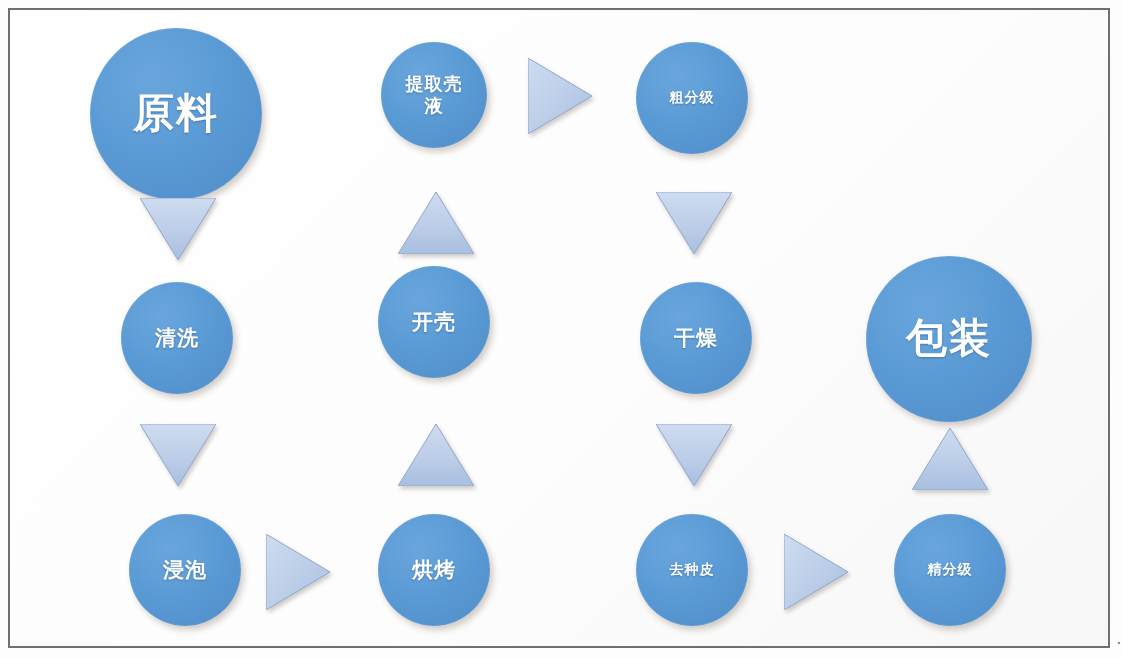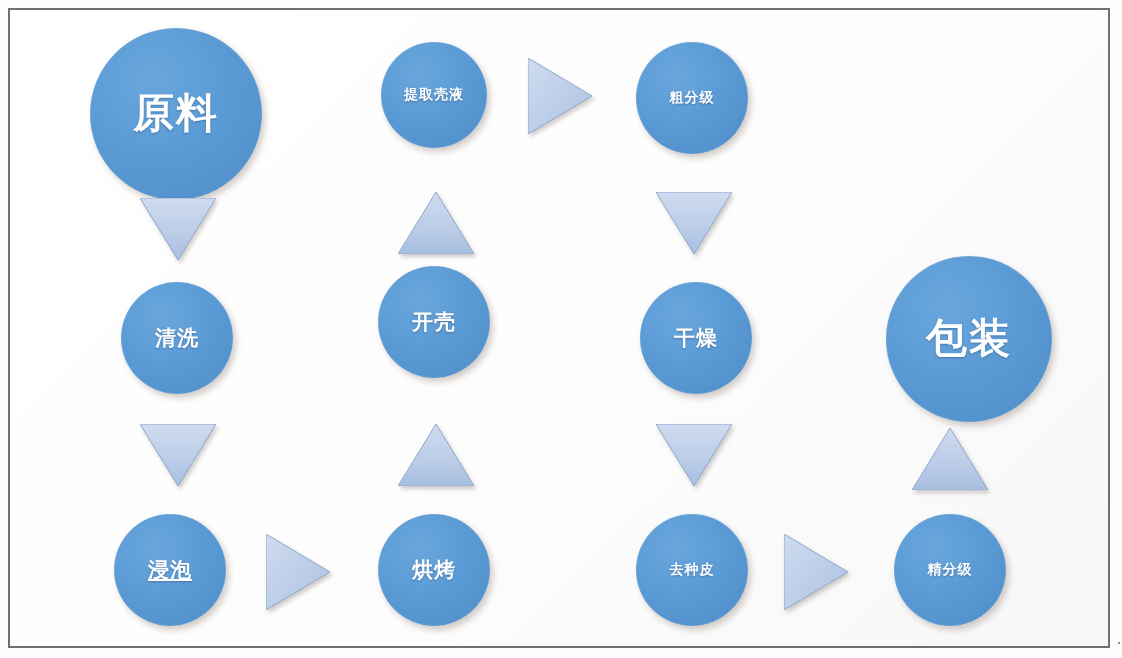--- a/index.html
+++ b/index.html
@@ -38,21 +38,21 @@
     color: #ffffff;
     font-weight: bold;
     letter-spacing: 1px;
     line-height: 1.25;
     text-shadow: 0 1px 2px rgba(40,70,110,0.45);
     user-select: none;
   }
   .node.size-lg   { font-size: 41px; letter-spacing: 2px; }
   .node.size-md   { font-size: 21px; }
   .node.size-sm   { font-size: 14px; }
-  .node.size-xs   { font-size: 14px; }
+  .node.size-xs   { font-size: 18px; }
 
   .arrow {
     position: absolute;
     filter: drop-shadow(2px 3px 2px rgba(120,110,100,0.35));
   }
   .arrow svg { display: block; }
 
   .corner-dot {
     position: absolute;
     right: 2px;
@@ -79,24 +79,24 @@
         </div>
         <div class="node size-md" style="left: 111px; top: 272px; width: 112px; height: 112px; text-align: right;">
           <span>清洗</span>
         </div>
         <div class="node size-md" style="left: 368px; top: 256px; width: 112px; height: 112px;">
           <span>开壳</span>
         </div>
         <div class="node size-md" style="left: 630px; top: 272px; width: 112px; height: 112px;">
           <span>干燥</span>
         </div>
-        <div class="node size-lg" style="left: 876px; top: 246px; width: 166px; height: 166px;">
+        <div class="node size-lg" style="left: 856px; top: 246px; width: 166px; height: 166px;">
           <span>包装</span>
         </div>
-        <div class="node size-md" style="left: 104px; top: 504px; width: 112px; height: 112px; text-decoration: underline;">
+        <div class="node size-md" style="left: 119px; top: 504px; width: 112px; height: 112px;">
           <span>浸泡</span>
         </div>
         <div class="node size-md" style="left: 368px; top: 504px; width: 112px; height: 112px;">
           <span>烘烤</span>
         </div>
         <div class="node size-sm" style="left: 626px; top: 504px; width: 112px; height: 112px;">
           <span>去种皮</span>
         </div>
         <div class="node size-sm" style="left: 884px; top: 504px; width: 112px; height: 112px; font-family: Liberation Serif, serif;">
           <span>精分级</span>

